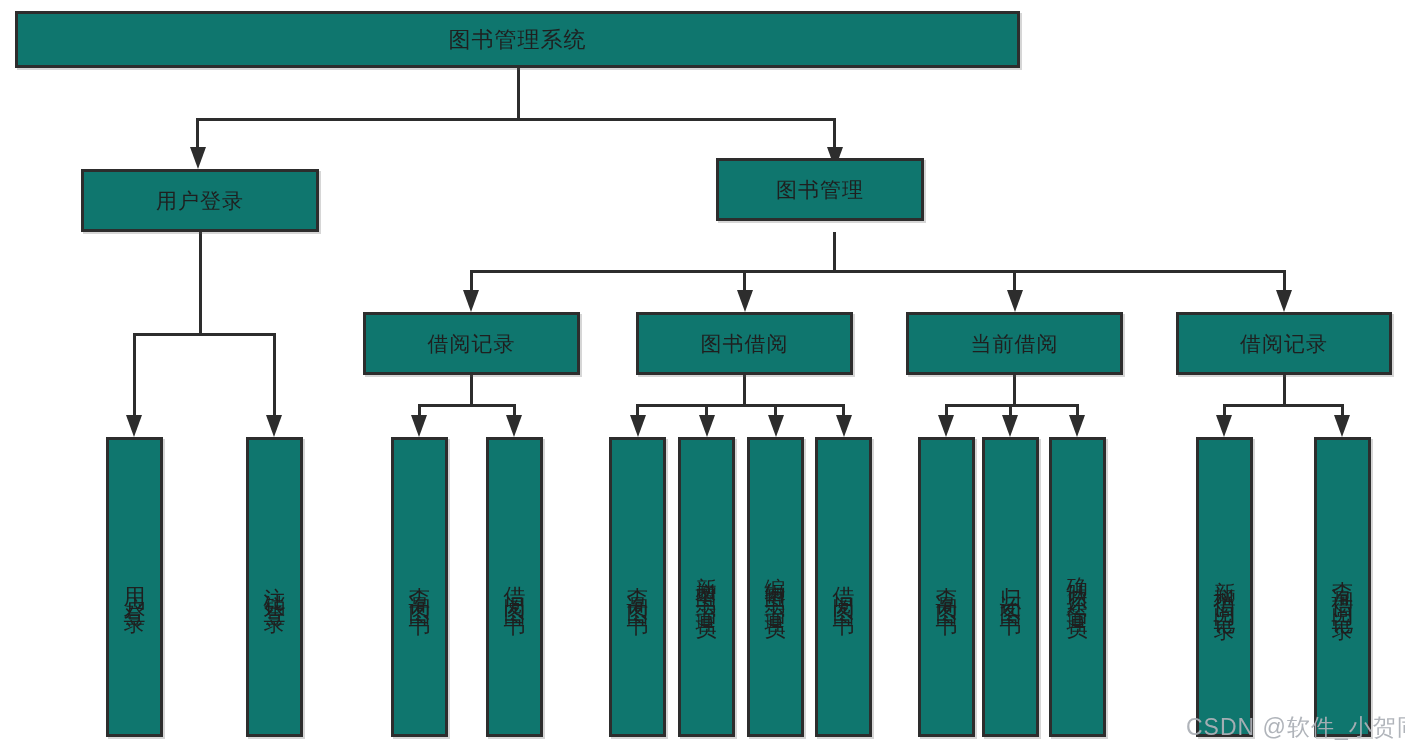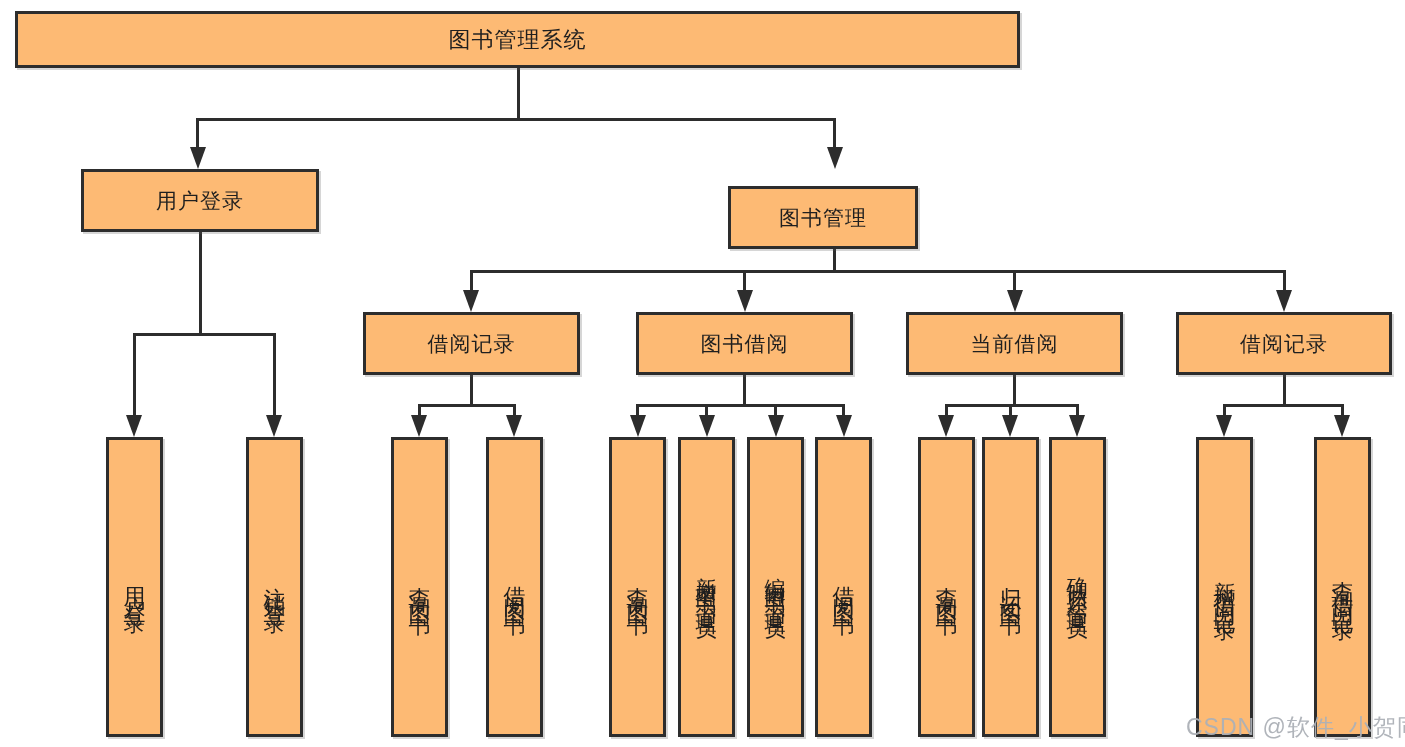--- a/index.html
+++ b/index.html
@@ -6,21 +6,21 @@
   .stage{
     position:relative;
     width:1405px;height:747px;
     background:#ffffff;
     font-family:"Liberation Sans", sans-serif;
     overflow:hidden;
   }
   .box{
     position:absolute;
     box-sizing:border-box;
-    background:#fdba74;
+    background:#0f766e;
     border:3px solid #2d2d2d;
     box-shadow:2px 2px 0 rgba(90,90,90,0.25);
     display:flex;
     align-items:center;
     justify-content:center;
     color:#1f1f1f;
     font-size:21px;
     letter-spacing:1px;
     text-align:center;
   }
@@ -114,21 +114,21 @@
   <div class="vline" style="left:1283px;top:375px;height:32px;"></div>
   <div class="hline" style="left:1223px;top:404px;width:121px;"></div>
   <div class="vline" style="left:1223px;top:404px;height:13px;"></div>
   <div class="arrow" style="left:1216px;top:415px;"></div>
   <div class="vline" style="left:1341px;top:404px;height:13px;"></div>
   <div class="arrow" style="left:1334px;top:415px;"></div>
 
   <div class="box" style="left:15px;top:11px;width:1005px;height:57px;font-size:22px;">图书管理系统</div>
 
   <div class="box" style="left:81px;top:169px;width:238px;height:63px;">用户登录</div>
-  <div class="box" style="left:716px;top:186px;width:190px;height:63px;margin-left:12px;">图书管理</div>
+  <div class="box" style="left:716px;top:158px;width:208px;height:63px;">图书管理</div>
 
   <div class="box" style="left:363px;top:312px;width:217px;height:63px;">借阅记录</div>
   <div class="box" style="left:906px;top:312px;width:217px;height:63px;">当前借阅</div>
   <div class="box" style="left:636px;top:312px;width:217px;height:63px;">图书借阅</div>
   <div class="box" style="left:1176px;top:312px;width:216px;height:63px;">借阅记录</div>
 
   <div class="box vbox" style="left:106px;top:437px;width:57px;height:300px;">用户登录</div>
   <div class="box vbox" style="left:246px;top:437px;width:57px;height:300px;">注销登录</div>
 
   <div class="box vbox" style="left:391px;top:437px;width:57px;height:300px;">查询图书</div>

